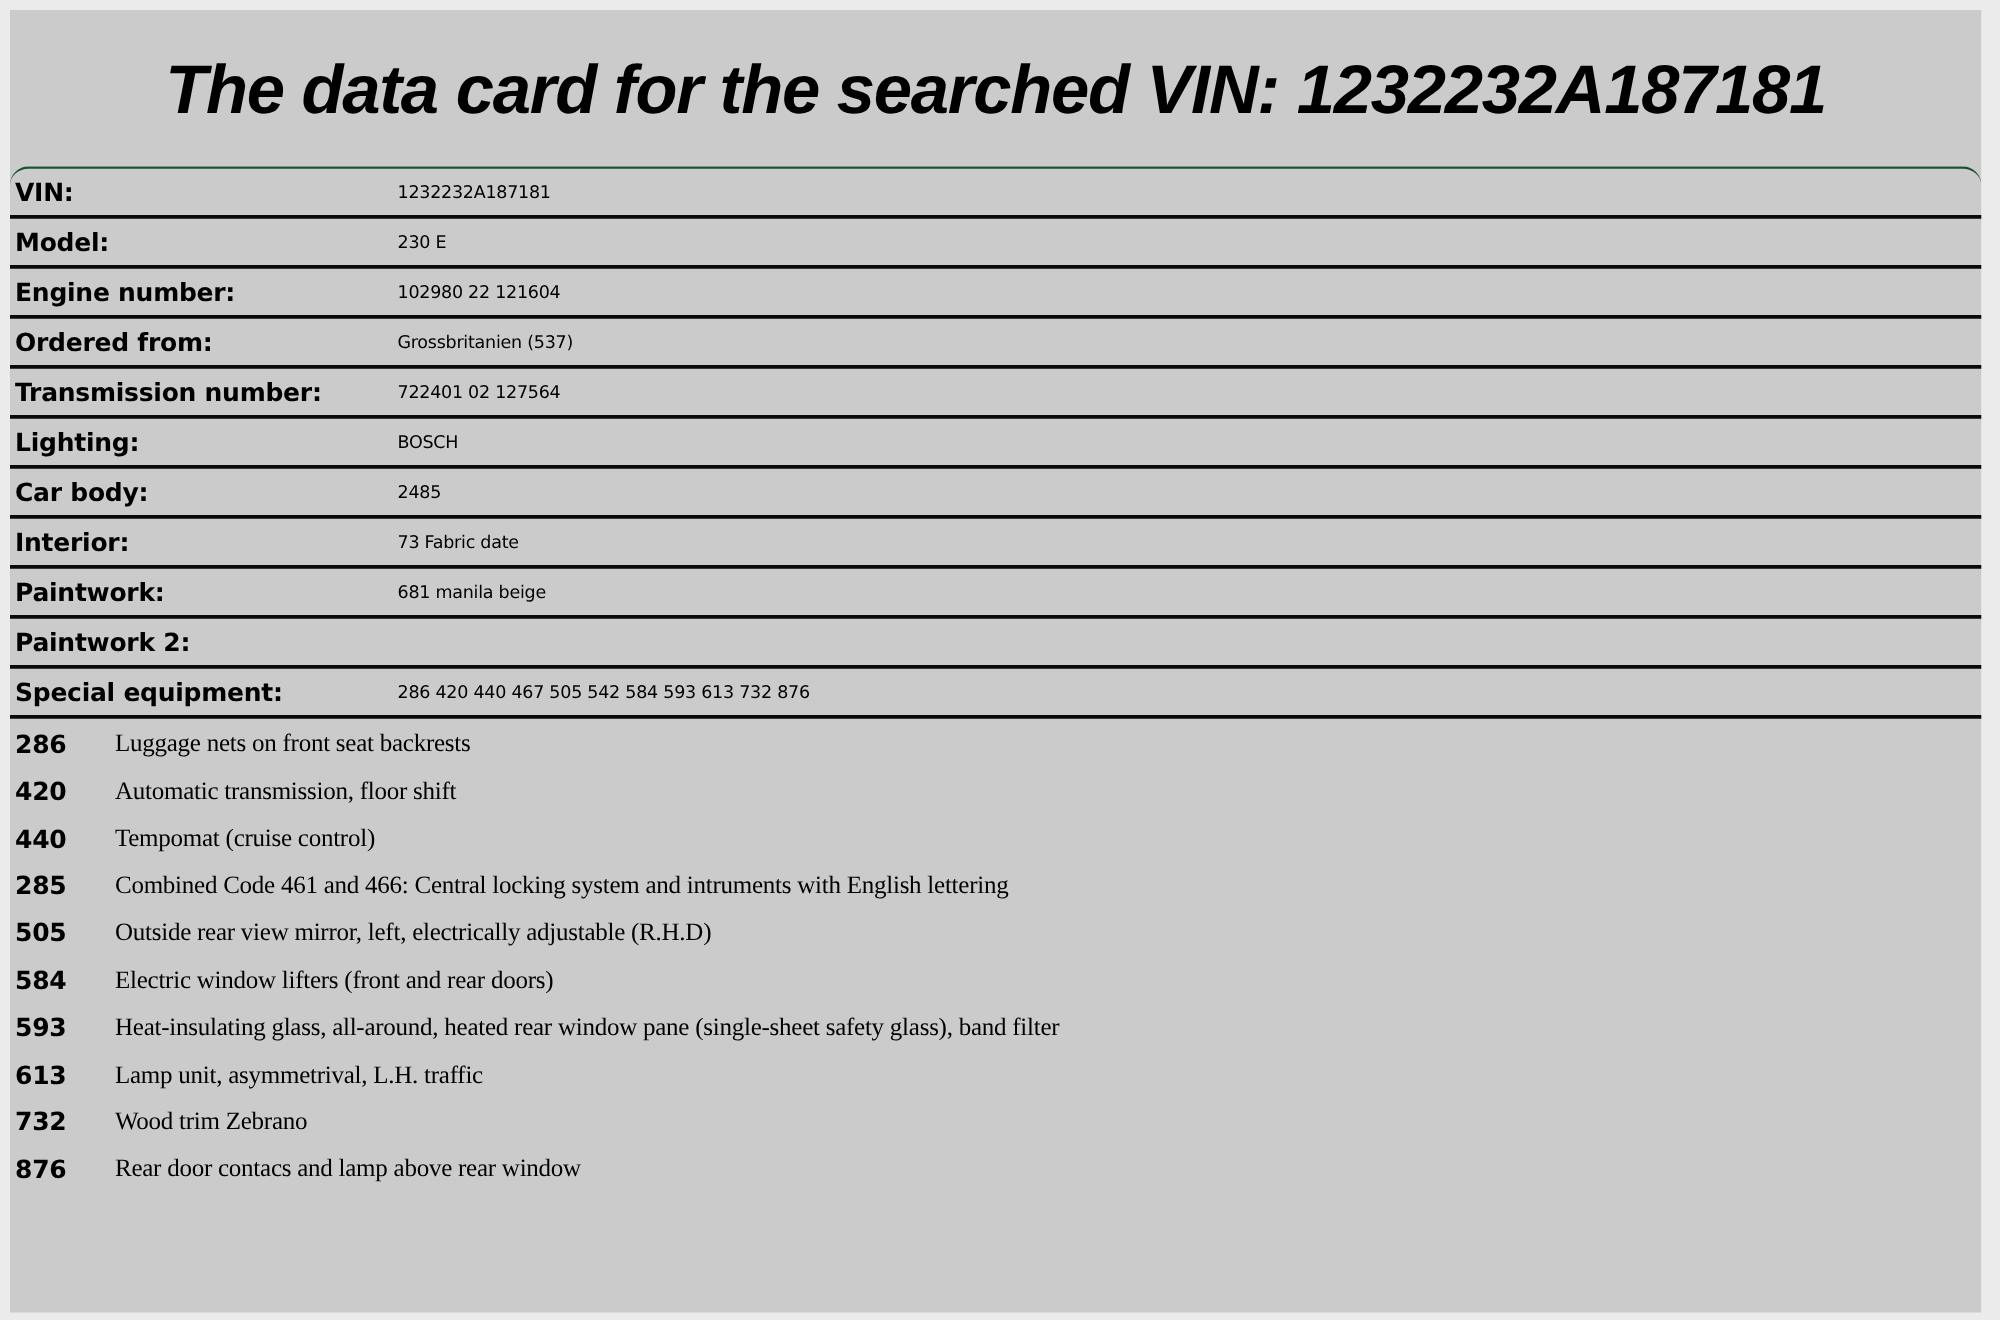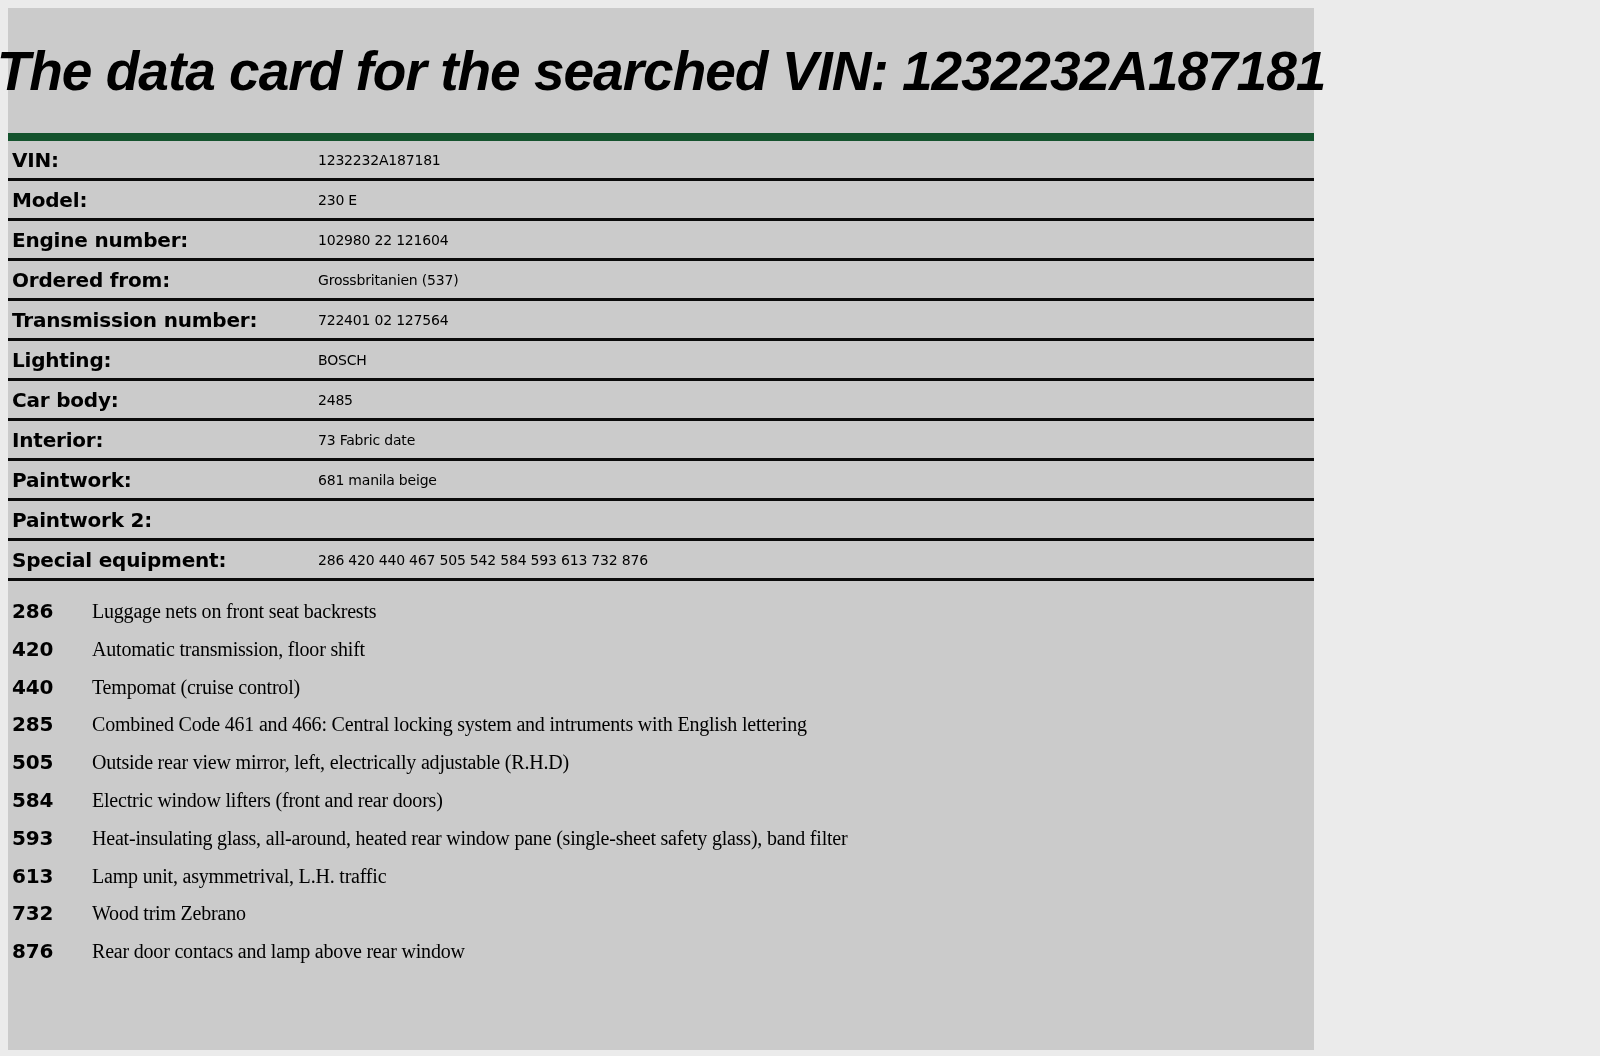--- a/index.html
+++ b/index.html
@@ -11,40 +11,41 @@
     height: 1056px;
     background: #ebebeb;
     overflow: hidden;
     font-family: "DejaVu Sans", sans-serif;
     color: #000;
   }
   .card {
     position: absolute;
     left: 8px;
     top: 8px;
-    width: 1306px;
+    width: 1577px;
     height: 1042px;
     background: #cbcbcb;
   }
   .title-block {
     height: 125px;
     display: flex;
     align-items: center;
     justify-content: center;
   }
   .page-title {
     font-family: "Liberation Sans", sans-serif;
     font-weight: bold;
     font-style: italic;
     font-size: 55px;
     letter-spacing: -1px;
     white-space: nowrap;
   }
   .spec-table {
-    border-top: 8px solid #14532d;
+    border-top: 2px solid #14532d;
+    border-radius: 15px;
   }
   .field-row {
     height: 37px;
     border-bottom: 3px solid #0a0a0a;
     display: flex;
     align-items: center;
     overflow: hidden;
   }
   .field-label {
     width: 306px;
@@ -54,21 +55,21 @@
     font-size: 20px;
     letter-spacing: -0.2px;
     white-space: nowrap;
   }
   .field-value {
     font-size: 14px;
     letter-spacing: -0.2px;
     white-space: nowrap;
   }
   .codes {
-    padding: 12px 0 0 4px;
+    padding: 2px 0 0 4px;
   }
   .code-row {
     display: flex;
     line-height: 37.8px;
     font-size: 20px;
     letter-spacing: -0.2px;
     white-space: nowrap;
   }
   .code-num {
     width: 80px;

